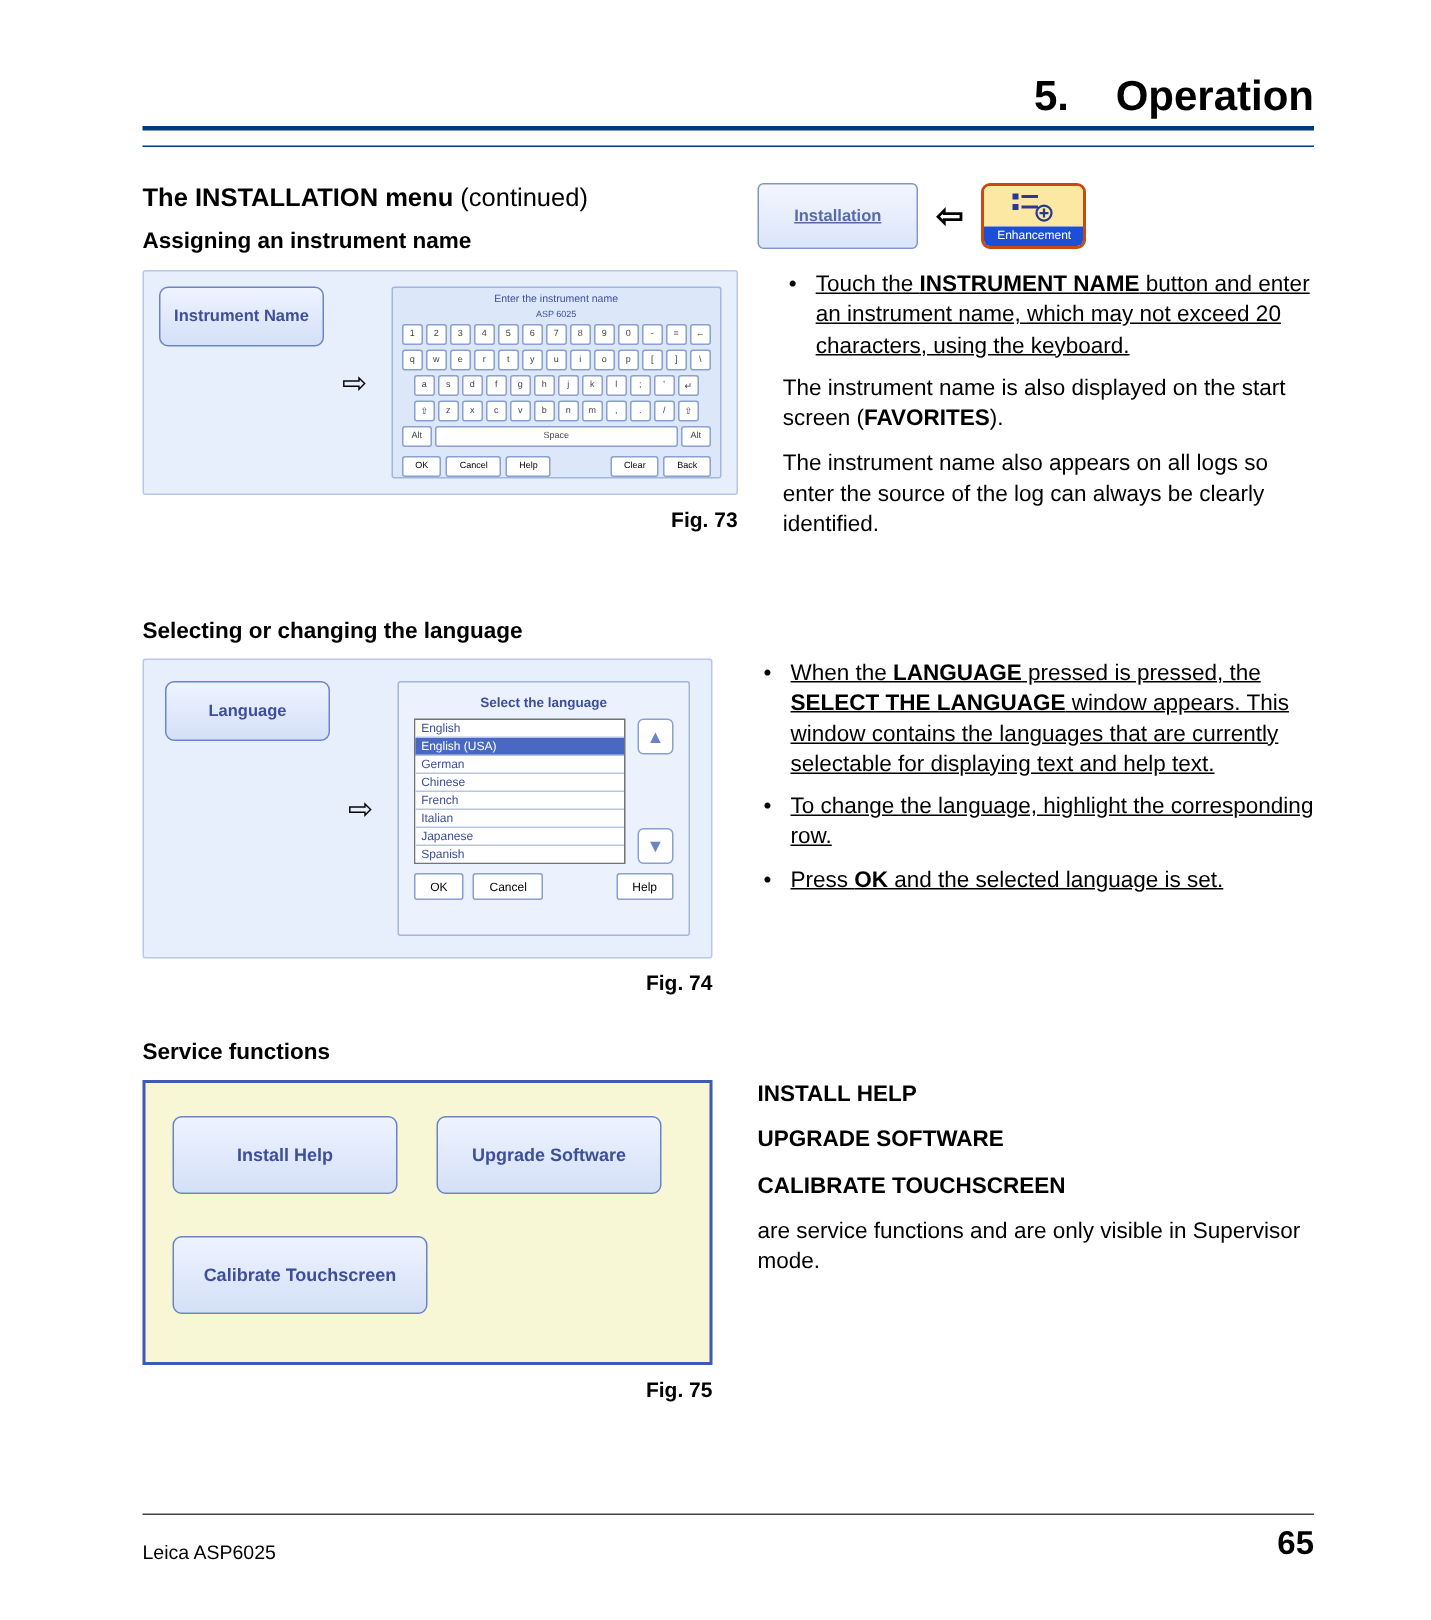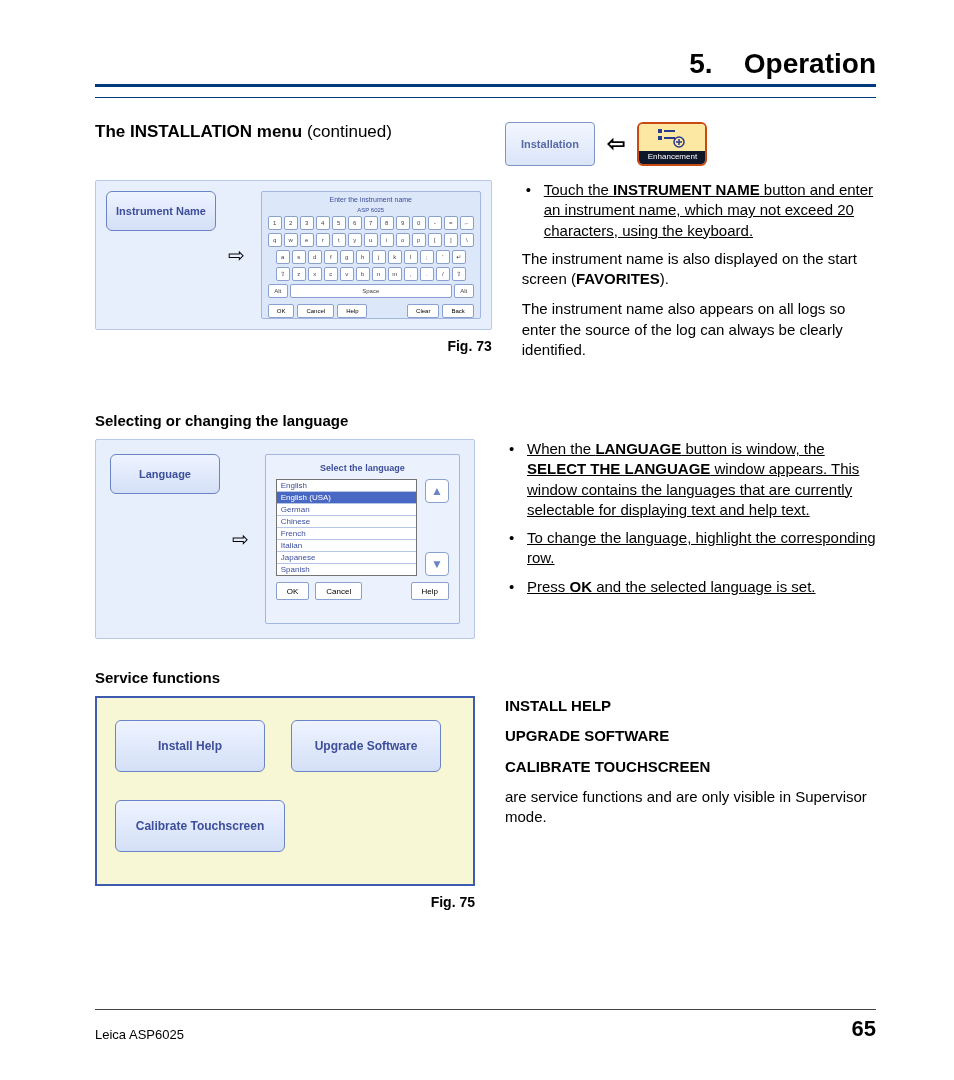--- a/index.html
+++ b/index.html
@@ -35,30 +35,30 @@
   .right-col p { margin-bottom: 10px; }
   ul.bullets { list-style: none; padding-left: 0; }
   ul.bullets li { position: relative; padding-left: 22px; margin-bottom: 8px; text-decoration: underline; }
   ul.bullets li::before { content: "•"; position: absolute; left: 4px; top: 0; }
   .fig-caption { text-align: right; font-weight: 700; font-size: 14px; margin-top: 8px; font-stretch: condensed;}
   .figure-box { border: 1px solid #b9c8e8; background: #e7eefc; border-radius: 2px; }
   
   .icon-row { display: flex; align-items: center; gap: 12px; margin-bottom: 14px; }
   .inst-btn-small {
     border: 1px solid #7d95c9; background: linear-gradient(#f2f6ff,#dbe5f8);
-    border-radius: 4px; width: 90px; height: 44px; display:flex; align-items:center; justify-content:center;
-    color:#5a6aa5; font-size: 11px; font-weight:600;
+    border-radius: 4px; width: 107px; height: 44px; display:flex; align-items:center; justify-content:center;
+    color:#5a6aa5; font-size: 11px; font-weight:600;text-decoration:underline;
   }
   .arrow-left-icon { font-size: 22px; font-weight:700; }
   .enhance-badge {
     width: 70px; height: 44px; border-radius: 6px; overflow:hidden;
     display:flex; flex-direction:column; border:2px solid #c84a10;
   }
   .enhance-top { flex:1; background:#fde8a3; display:flex; align-items:center; justify-content:center; font-size:18px; color:#2a3a8a;}
-  .enhance-bot { height:13px; background:#0f172a; color:#fff; font-size:8px; display:flex; align-items:center; justify-content:center;}
+  .enhance-bot { height:13px; background:#1d4ed8; color:#fff; font-size:8px; display:flex; align-items:center; justify-content:center;}
   
   .fig73 { display:flex; gap:12px; padding:10px; height:150px; }
   .button-pill {
     border:1px solid #6b84c5; border-radius:6px; background:linear-gradient(#eef3ff,#d4e0f7);
     width:110px; height:40px; display:flex; align-items:center; justify-content:center;
     color:#3d4e9a; font-size:11px; font-weight:700;
   }
   .arrow-right { font-size:20px; align-self:center; margin:0 4px;}
   .kbd-panel {
     flex:1; border:1px solid #a3b6e0; background:#dde7fa; border-radius:2px; padding:4px 6px 6px 6px;
@@ -116,20 +116,21 @@
     </div>
   </div>
   <div class="top-double-rule"></div>
 
   <div class="two-col" style="align-items:flex-start;">
     <div class="left-col">
       <div class="section-title">
         <span>The INSTALLATION menu</span>
         <span class="cont">(continued)</span>
       </div>
+      <div class="sub-title">Assigning an instrument name</div>
     </div>
     <div class="right-col">
       <div class="icon-row">
         <div class="inst-btn-small">Installation</div>
         <span class="arrow-left-icon">⇦</span>
         <div class="enhance-badge">
           <div class="enhance-top">
             <svg width="30" height="20" viewBox="0 0 30 20">
               <rect x="1" y="1" width="4" height="4" fill="#2a3a8a"></rect>
                 <line x1="7" y1="3" x2="18" y2="3" stroke="#2a3a8a" stroke-width="2"></line>
@@ -274,25 +275,26 @@
             </div>
           </div>
           <div class="lang-foot">
             <div class="kbd-btn">OK</div>
             <div class="kbd-btn">Cancel</div>
             <div class="spacer"></div>
             <div class="kbd-btn">Help</div>
           </div>
         </div>
       </div>
+      <div class="fig-caption">Fig. 74</div>
     </div>
     <div class="right-col">
       <ul class="bullets">
         <li>
-          <span>When the </span><b>LANGUAGE</b><span> button is window, the </span><b>SELECT THE LANGUAGE</b><span> window appears. This window contains the languages that are currently selectable for displaying text and help text.</span>
+          <span>When the </span><b>LANGUAGE</b><span> pressed is pressed, the </span><b>SELECT THE LANGUAGE</b><span> window appears. This window contains the languages that are currently selectable for displaying text and help text.</span>
         </li>
         <li>To change the language, highlight the corresponding row.</li>
         <li>
           <span>Press </span><b>OK</b><span> and the selected language is set.</span>
         </li>
       </ul>
     </div>
   </div>
 
   <div class="sub-title" style="margin-top:30px;">Service functions</div>

